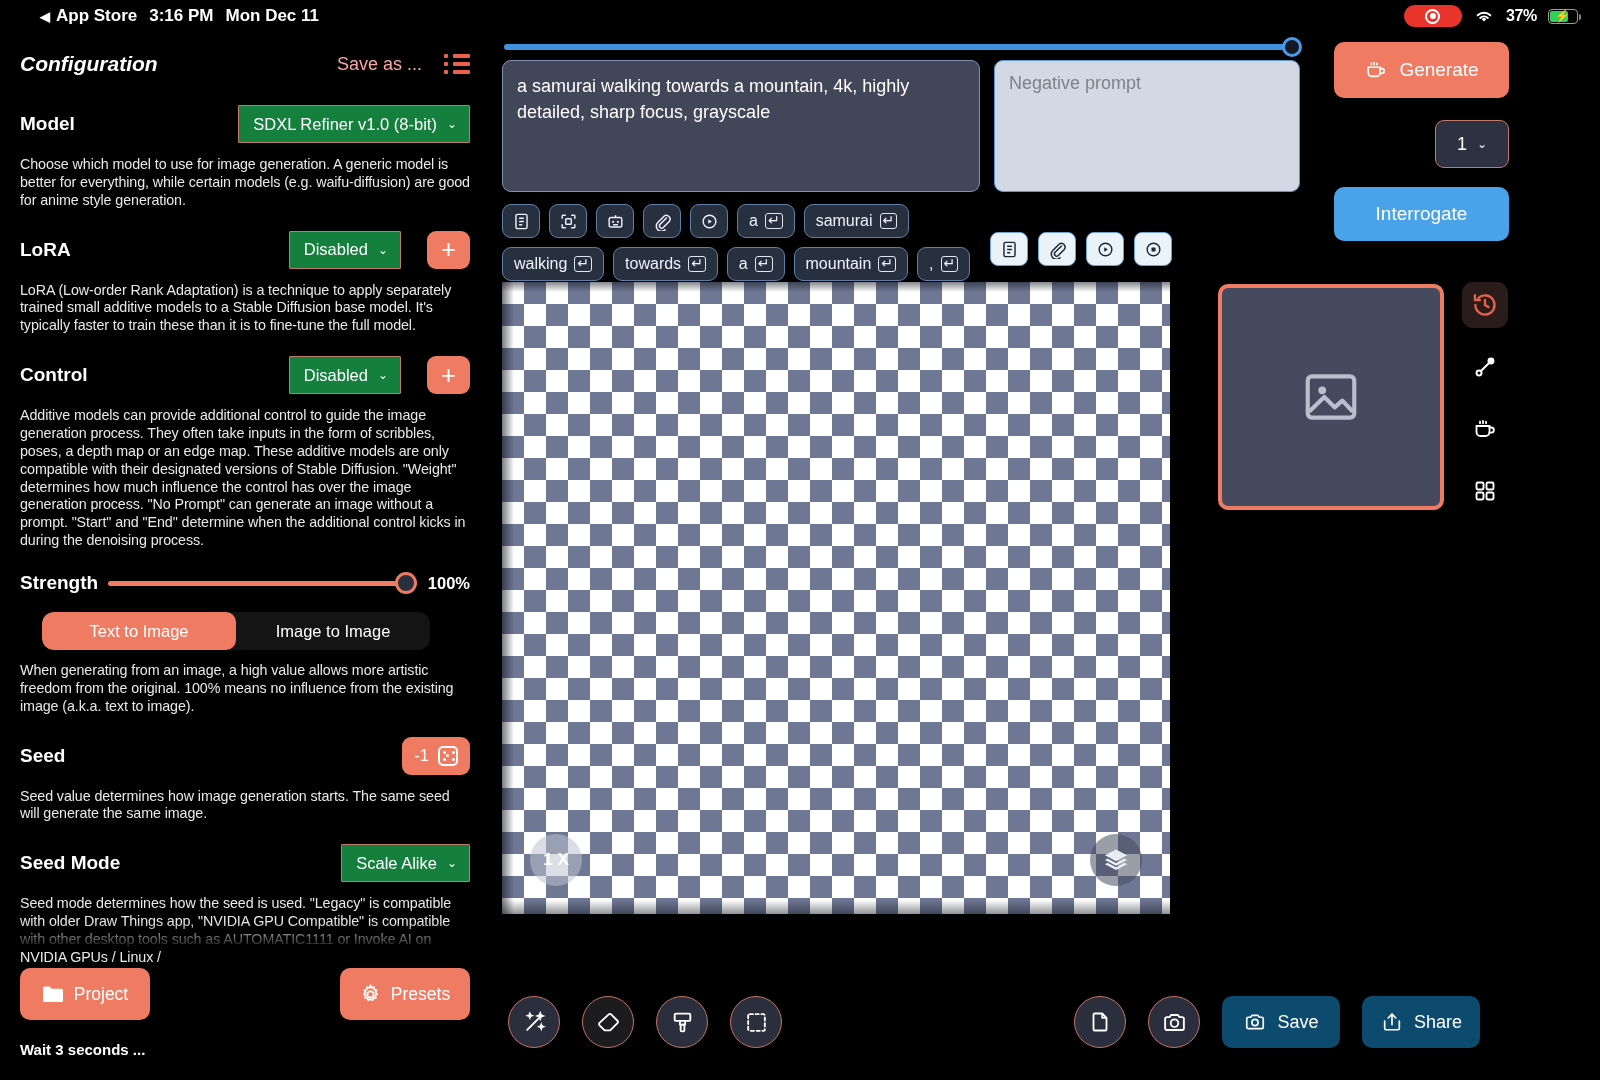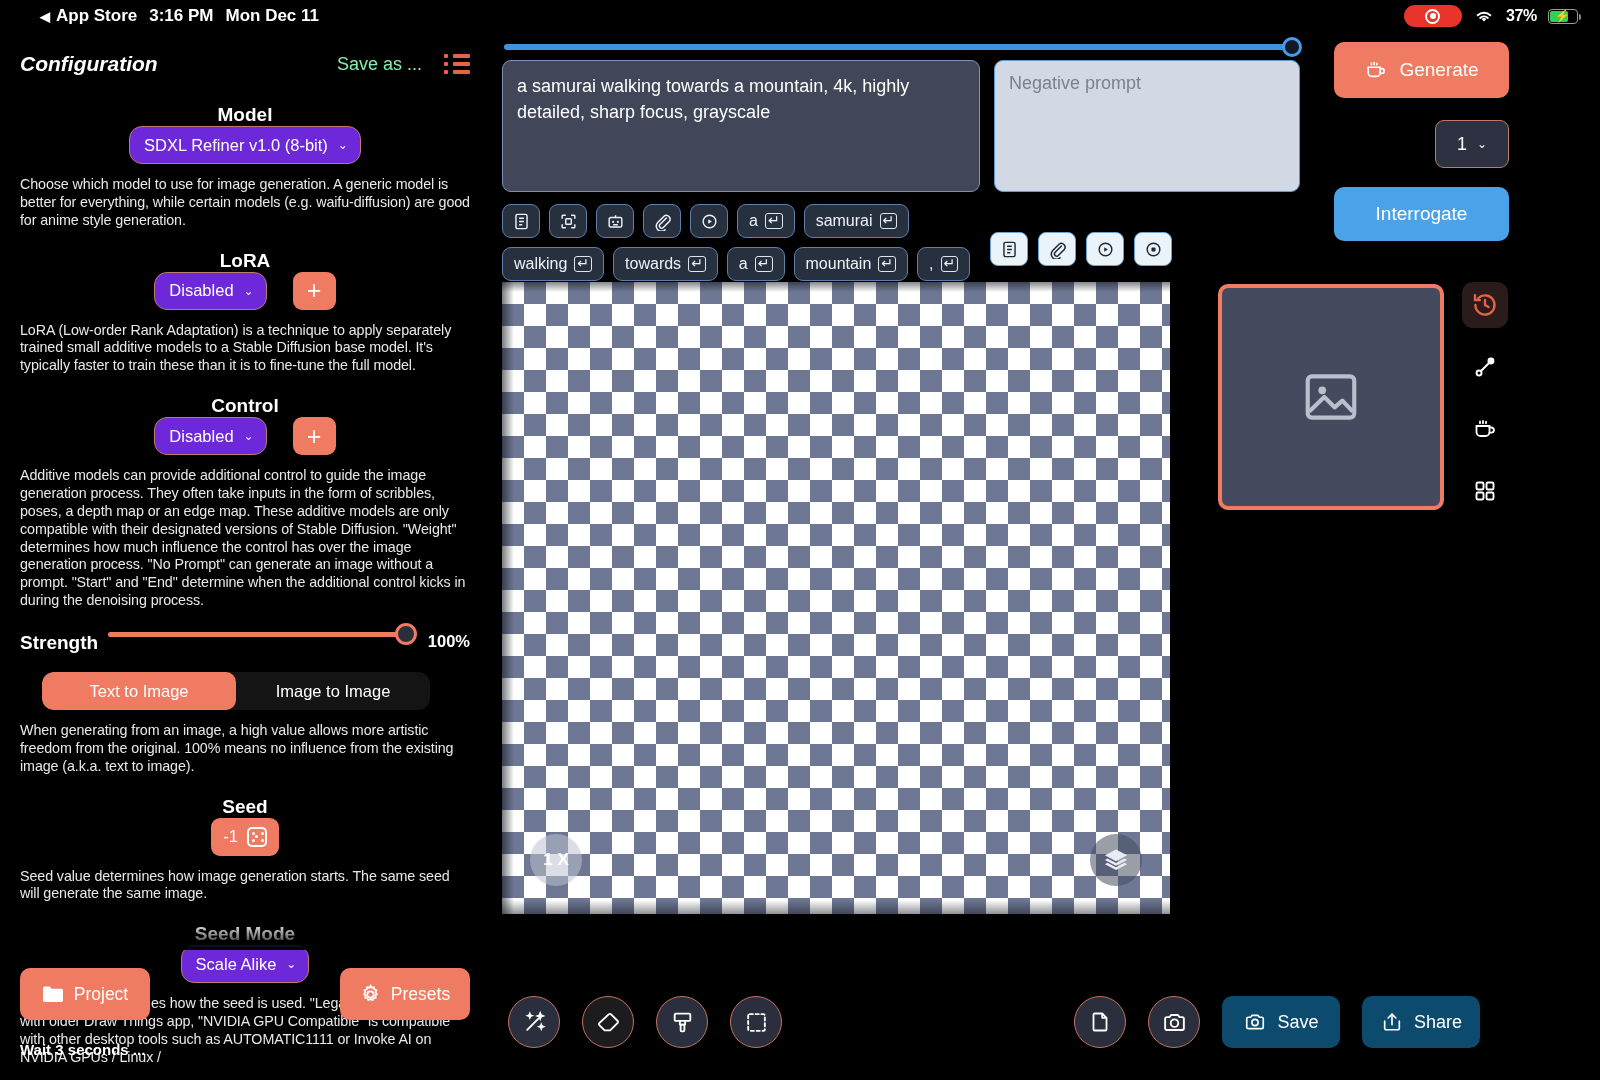--- a/index.html
+++ b/index.html
@@ -36,46 +36,46 @@
 
   
   .sidebar {
     position: absolute; left: 0; top: 32px; width: 490px; height: 1048px;
     background: #000; padding: 0 20px;
   }
   .row { display: flex; align-items: center; justify-content: space-between; }
   .cfg-head { margin-top: 12px; height: 40px; }
   .cfg-title { font-size: 21px; font-weight: bold; font-style: italic; }
   .cfg-right { display: flex; align-items: center; gap: 22px; }
-  .saveas { color: #86efac; font-size: 18px; }
+  .saveas { color: #fca5a5; font-size: 18px; }
   .listicon { display: flex; flex-direction: column; gap: 4px; width: 26px; }
   .listicon i { display:flex; align-items:center; gap:5px; }
   .listicon i::before { content:""; width:4px; height:4px; background:#e8614a; border-radius:1px; }
   .listicon i::after { content:""; flex:1; height:4px; background:#e8614a; border-radius:1px; }
 
   .sec-label { font-size: 19px; font-weight: bold; }
-  .sec-row { margin-top: 20px; min-height: 40px; flex-direction: column; }
+  .sec-row { margin-top: 20px; min-height: 40px; }
   .desc {
     font-size: 14.3px; line-height: 1.25; color: #e9e9e9; margin-top: 12px; letter-spacing: -0.1px;
   }
   .select {
-    background: #6d28d9; border: 1.3px solid #c07a68; border-radius: 13px;
+    background: #15803d; border: 1.3px solid #c07a68; border-radius: 1px;
     height: 38px; display: inline-flex; align-items: center; gap: 10px;
     padding: 0 12px 0 14px; font-size: 16.5px; color: #fff; white-space: nowrap;
   }
   .chev { font-size: 12px; opacity: .95; }
   .plus {
     width: 43px; height: 38px; background: #ef7b62; border-radius: 9px;
     display:flex; align-items:center; justify-content:center;
     font-size: 25px; line-height: 1; color:#fff; font-weight: 300;
   }
   .ctl-grp { display: flex; align-items: center; gap: 26px; }
 
   
-  .strength-row { margin-top: 22px; display:flex; align-items:flex-start; gap:10px; }
+  .strength-row { margin-top: 22px; display:flex; align-items:center; gap:10px; }
   .sl-track { flex: 1; height: 5px; background:#ef7b62; border-radius: 3px; position: relative; }
   .sl-knob { position:absolute; right:-9px; top:-9px; width:22px; height:22px; border-radius:50%; background:#2a2f3e; border:3px solid #ef7b62; }
   .sl-val { font-size: 16.5px; font-weight: bold; width: 52px; text-align: right;}
 
   .seg {
     margin-top: 18px; display: flex; background:#141414; border-radius: 12px;
     width: 388px; margin-left: 22px; height: 38px; overflow:hidden;
   }
   .seg div { flex:1; display:flex; align-items:center; justify-content:center; font-size:16.5px; }
   .seg .on { background:#ef7b62; border-radius:10px; color:#fff; }

